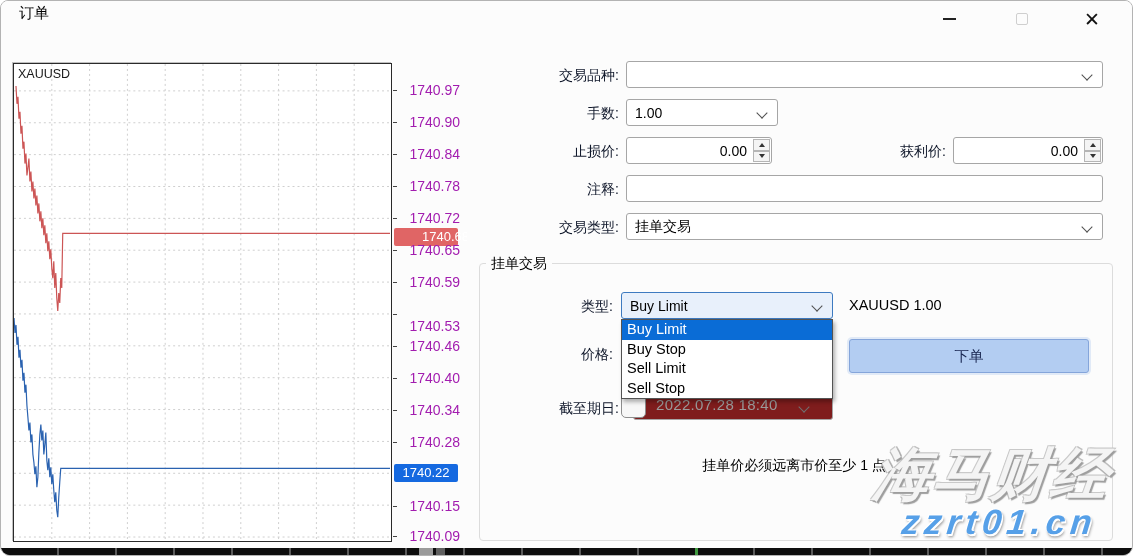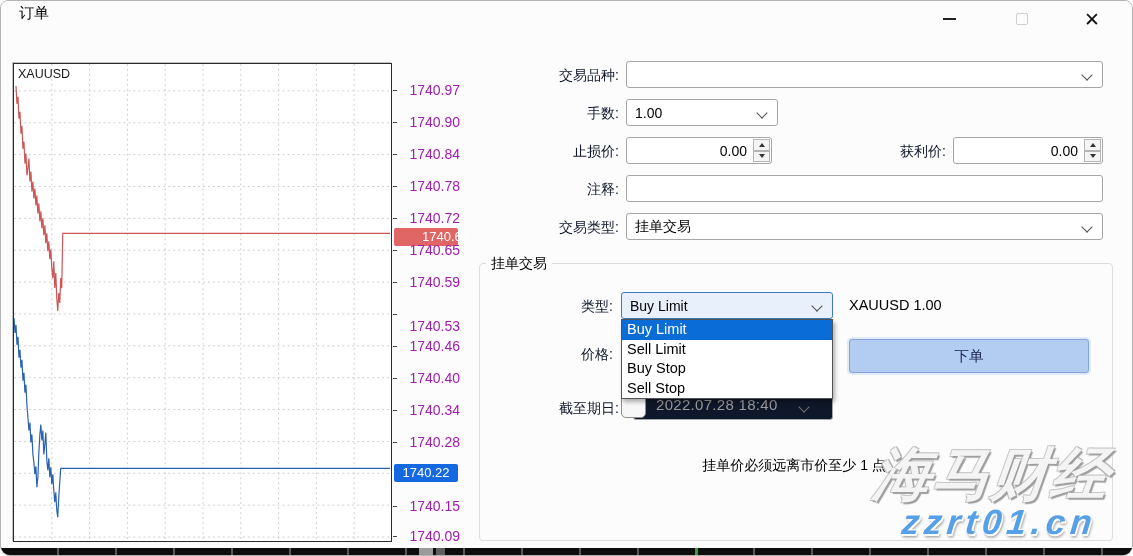--- a/index.html
+++ b/index.html
@@ -57,21 +57,21 @@
   #type-dropdown { position:absolute; left:620px; top:318px; width:212px; background:#fff;
     border:1px solid #535353; box-shadow:2px 3px 4px rgba(0,0,0,.3); z-index:5; }
   .dd-item { font-size:14.5px; line-height:19.5px; height:19.5px; padding-left:5px; color:#000; white-space:nowrap; }
   .dd-item.selected { color:#fff; }
   #pending-summary { position:absolute; left:848px; top:296px; font-size:14.5px; color:#000; }
   #price-label { position:absolute; left:474px; width:138px; top:345px; font-size:14px; text-align:right; }
   #place-order-btn { position:absolute; left:848px; top:338px; width:240px; height:34px;
     border:1px solid #85a5da; border-radius:3px; font-size:14.5px; color:#15224d;
     display:flex; align-items:center; justify-content:center; box-shadow:0 0 0 2px rgba(176,201,238,.35); }
   #expiry-combo { position:absolute; left:632px; top:390px; width:200px; height:29px;
-    background:#0f172a; border:1px solid #a6a6a6; border-radius:3px; }
+    background:#7f1d1d; border:1px solid #a6a6a6; border-radius:3px; }
   #expiry-checkbox { position:absolute; left:620px; top:392px; width:25px; height:25px;
     background:#f7f7f7; border:1px solid #8d8d8d; border-radius:5px; z-index:2; }
   #expiry-value { position:absolute; left:22px; top:4px; width:142px; font-size:15px; color:#9b9b9b;
     white-space:nowrap; overflow:hidden; letter-spacing:.3px; }
   #expiry-combo .chev { right:24px; top:11px; border-color:#707070; }
   #pending-note { position:absolute; left:478px; top:456px; width:634px; text-align:center; font-size:14px; color:#000; }
   
   #wm1 { position:absolute; left:873px; top:436px; font-size:57px; font-weight:bold; font-style:italic;
     color:#f4f4f4; letter-spacing:2px; transform:skewX(-6deg);
     text-shadow:2px 2px 1px #9e9e9e, -1px -1px 0 #c9c9c9, 1px -1px 0 #bdbdbd, -1px 1px 0 #bdbdbd; z-index:8; }
@@ -216,22 +216,22 @@
 
   <div class="flabel" style="left:474px; top:297px;">类型:</div>
   <div class="field" id="type-combo">
     <span class="val">Buy Limit</span>
     <span class="chev"></span>
   </div>
   <div id="pending-summary">XAUUSD 1.00</div>
 
   <div id="type-dropdown">
       <div class="dd-item selected" style="background: rgb(10, 108, 214);">Buy Limit</div>
+      <div class="dd-item">Buy Stop</div>
       <div class="dd-item">Sell Limit</div>
-      <div class="dd-item">Buy Stop</div>
       <div class="dd-item">Sell Stop</div>
     </div>
 
   <div id="price-label" class="flabel">价格:</div>
 
   <div id="place-order-btn" style="background: rgb(179, 205, 242);">下单</div>
 
   <div class="flabel" style="top:399px;">截至期日:</div>
   <div id="expiry-checkbox"></div>
   <div id="expiry-combo">

